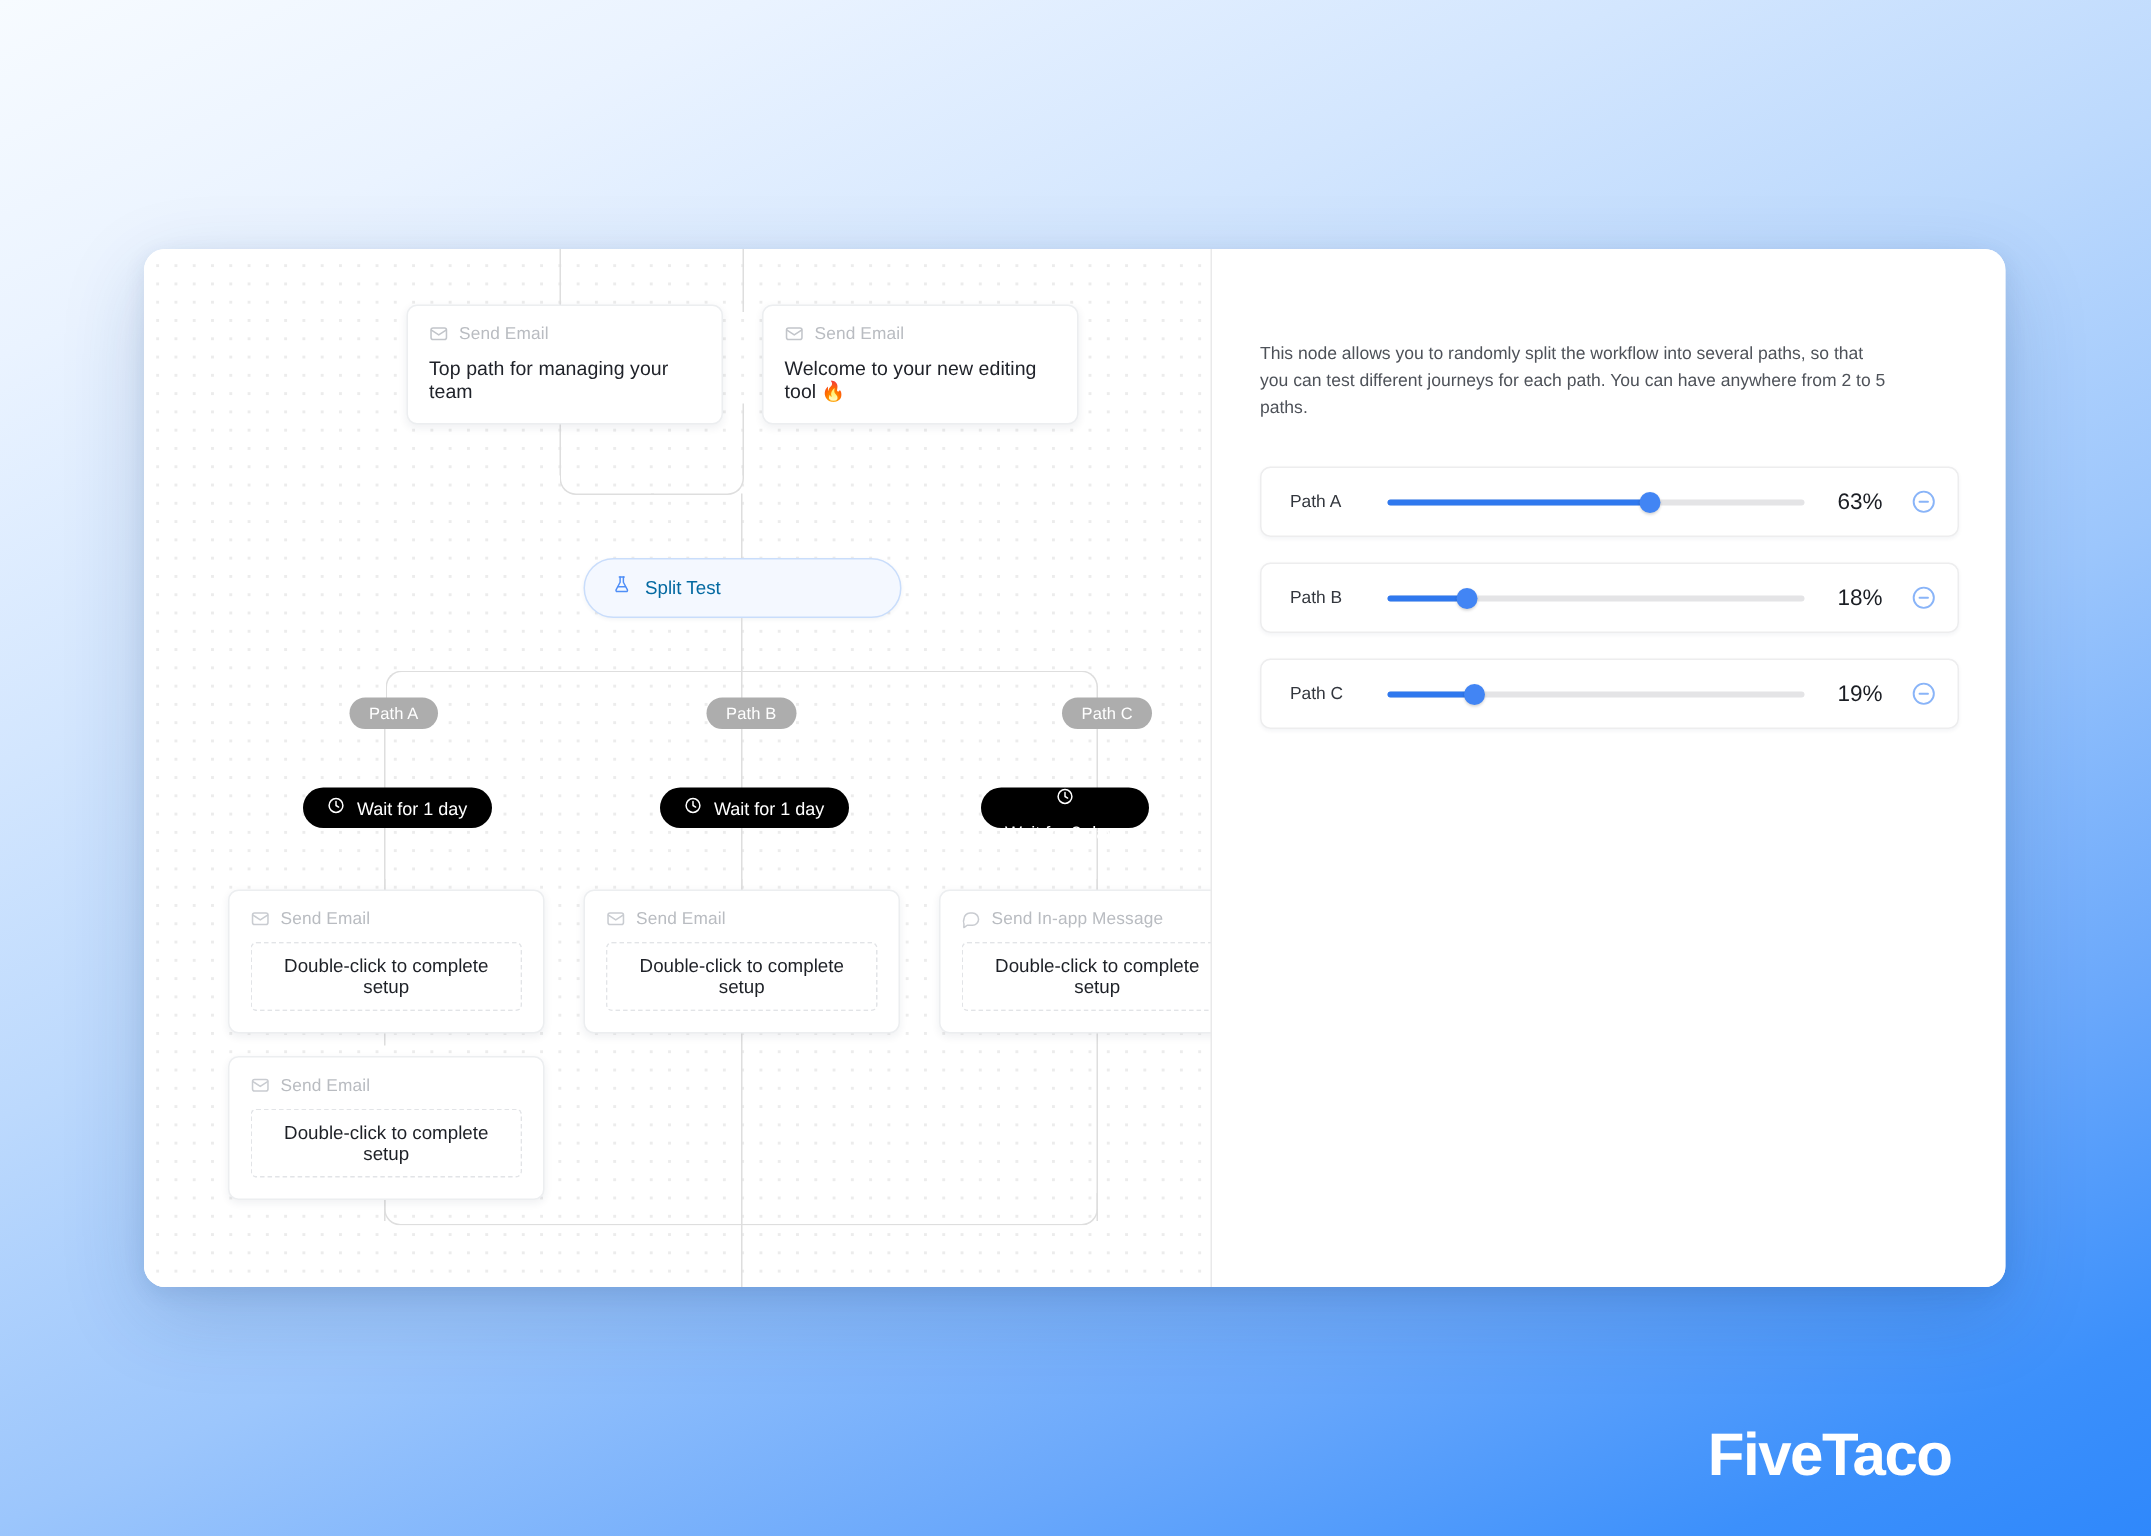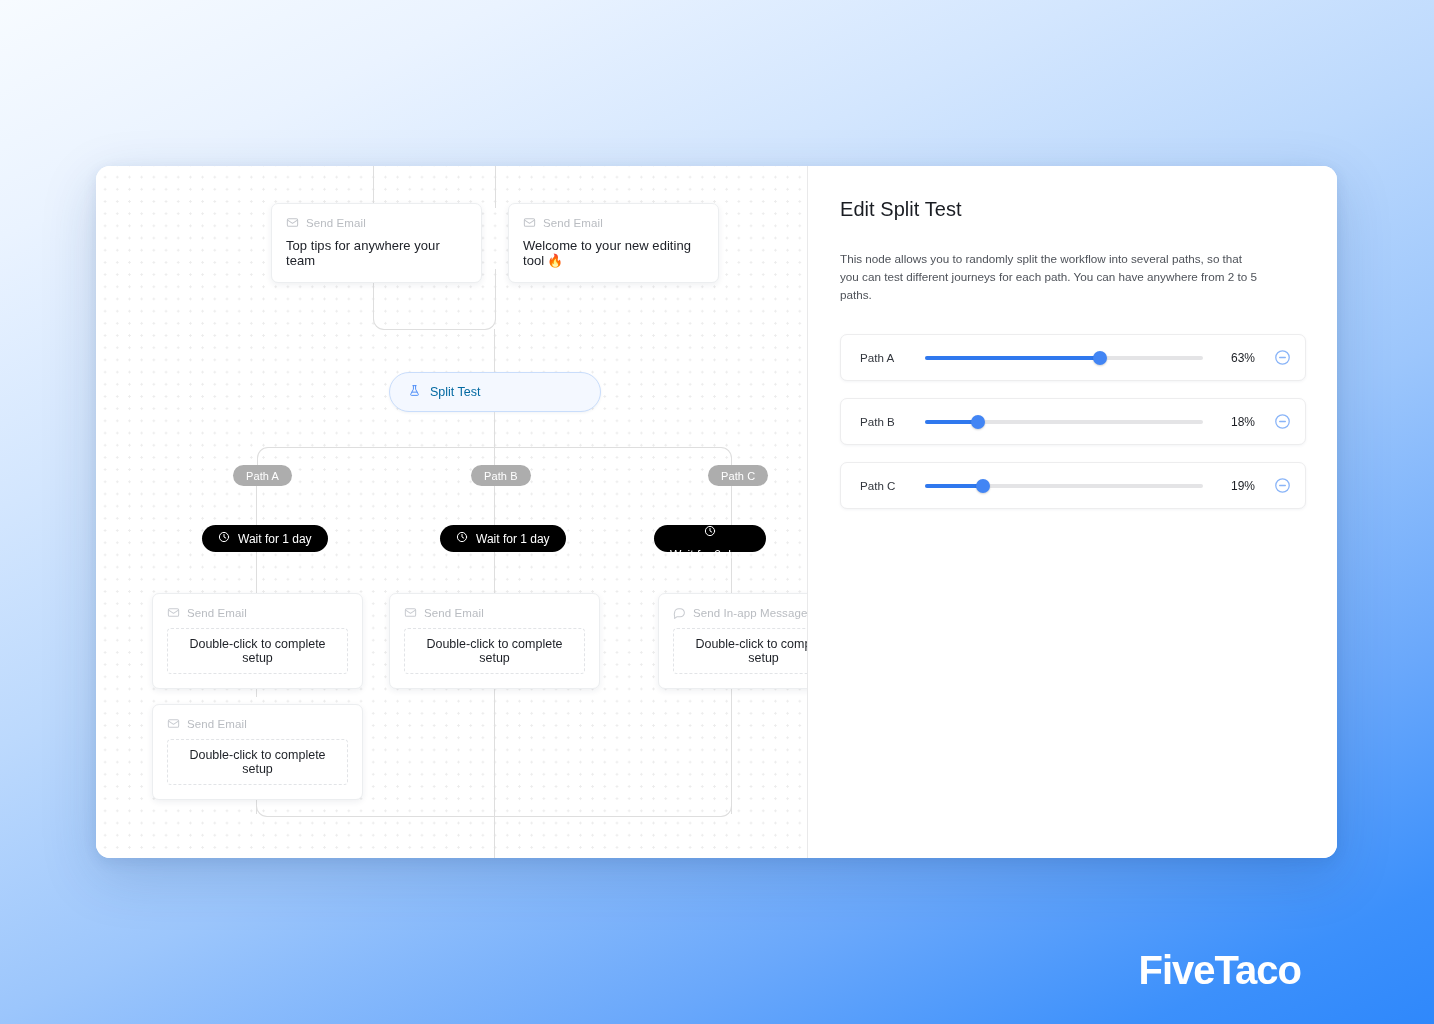--- a/index.html
+++ b/index.html
@@ -221,21 +221,21 @@
   .thumb {
     position: absolute;
     width: 14px;
     height: 14px;
     border-radius: 50%;
     background: #4285f4;
     transform: translateX(-7px);
     box-shadow: 0 1px 2px rgba(0,0,0,0.18);
   }
   .slider-value {
-    font-size: 12px;
+    font-size: 15px;
     color: #1b1e24;
     width: 42px;
     text-align: right;
     flex: 0 0 42px;
   }
   .remove-btn {
     margin-left: 18px;
     width: 18px;
     height: 18px;
     flex: 0 0 18px;
@@ -321,21 +321,21 @@
     <div class="node-card" style="left:175px; top:37px; width:211px;">
       <div class="node-head">
         <span>
           <svg width="13" height="13" viewBox="0 0 24 24" fill="none" stroke="#c2c5ca" stroke-width="1.9" stroke-linecap="round" stroke-linejoin="round">
             <rect x="2.5" y="5" width="19" height="14" rx="2.5"></rect>
               <path d="M3 7.5l9 6 9-6"></path>
           </svg>
         </span>
         <span>Send Email</span>
       </div>
-      <div class="node-title">Top tips for anywhere your team</div>
+      <div class="node-title">Top path for managing your team</div>
     </div>
 
     <div class="node-card" style="left:412px; top:37px; width:211px;">
       <div class="node-head">
         <span>
           <svg width="13" height="13" viewBox="0 0 24 24" fill="none" stroke="#c2c5ca" stroke-width="1.9" stroke-linecap="round" stroke-linejoin="round">
             <rect x="2.5" y="5" width="19" height="14" rx="2.5"></rect>
               <path d="M3 7.5l9 6 9-6"></path>
           </svg>
         </span>
@@ -401,21 +401,21 @@
           <svg width="13" height="13" viewBox="0 0 24 24" fill="none" stroke="#c9ccd1" stroke-width="1.9" stroke-linecap="round" stroke-linejoin="round">
             <rect x="2.5" y="5" width="19" height="14" rx="2.5"></rect>
               <path d="M3 7.5l9 6 9-6"></path>
           </svg>
         </span>
         <span>Send Email</span>
       </div>
       <div class="node-placeholder">Double-click to complete setup</div>
     </div>
 
-    <div class="node-card" style="left:530px; top:427px; width:211px;margin-left:32px;">
+    <div class="node-card" style="left:530px; top:427px; width:211px;">
       <div class="node-head">
         <span>
           <svg width="13" height="13" viewBox="0 0 24 24" fill="none" stroke="#c9ccd1" stroke-width="1.9" stroke-linecap="round" stroke-linejoin="round">
             <path d="M21 12.5a7.5 7.5 0 0 1-7.5 7.5H7l-4 3v-4.6A7.5 7.5 0 0 1 3 12.5 7.5 7.5 0 0 1 10.5 5h3A7.5 7.5 0 0 1 21 12.5z"></path>
           </svg>
         </span>
         <span>Send In-app Message</span>
       </div>
       <div class="node-placeholder">Double-click to complete setup</div>
     </div>
@@ -430,21 +430,20 @@
         </span>
         <span>Send Email</span>
       </div>
       <div class="node-placeholder">Double-click to complete setup</div>
     </div>
 
     <div class="canvas-divider"></div>
   </div>
 
   <div class="panel">
-    <h1 class="panel-title">Edit Split Test</h1>
     <p class="panel-desc">This node allows you to randomly split the workflow into several paths, so that you can test different journeys for each path. You can have anywhere from 2 to 5 paths.</p>
 
     <div class="slider-row">
       <span class="slider-label">Path A</span>
       <div class="track-wrap">
         <div class="track-bg"></div>
         <div class="track-fill" style="width:63%;"></div>
         <div class="thumb" style="left:63%;"></div>
       </div>
       <span class="slider-value">63%</span>

